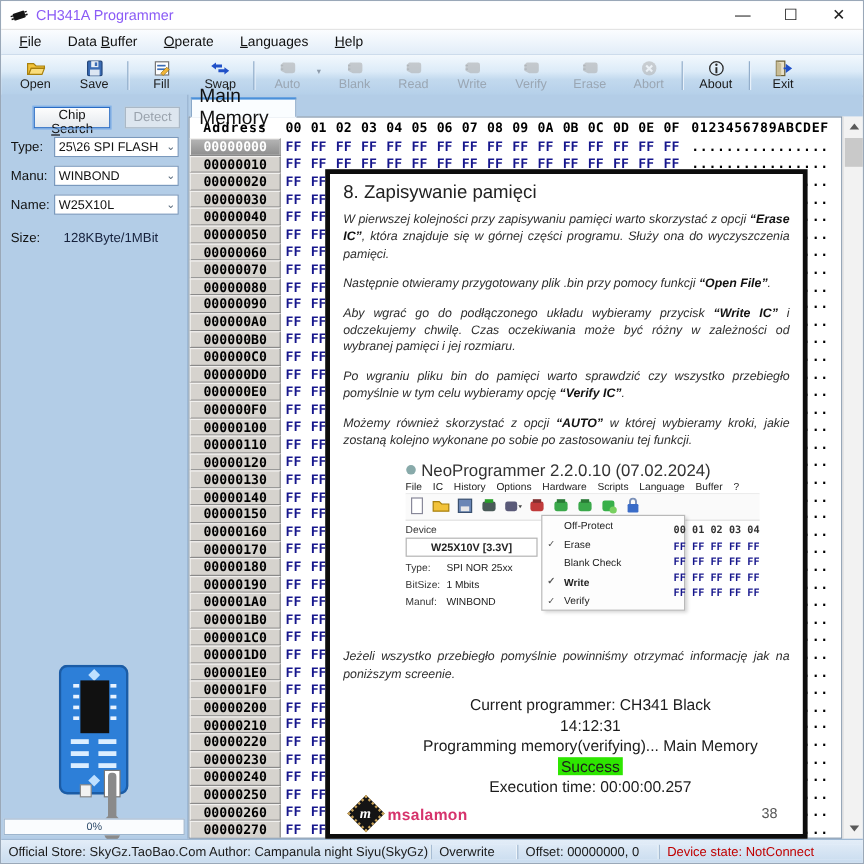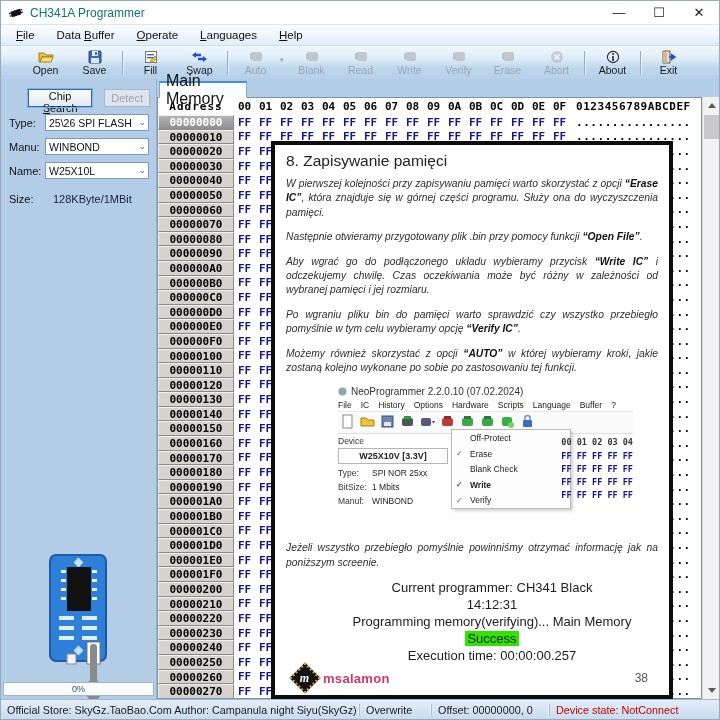--- a/index.html
+++ b/index.html
@@ -3,31 +3,31 @@
 <meta charset="utf-8">
 <style>
   * { margin:0; padding:0; box-sizing:border-box; }
   html,body { width:720px; height:720px; overflow:hidden; }
   body { font-family:"Liberation Sans", sans-serif; background:#e8e8e8; }
   .window { position:relative; width:720px; height:720px; background:#fff; border:1px solid #9aa8b8; }
 
   
   .titlebar { height:24px; background:#ffffff; display:flex; align-items:center; padding-left:7px; border-bottom:1px solid #e4e4e4; }
   .app-icon { width:16px; height:14px; margin-right:6px; display:inline-flex; }
-  .title { font-size:12px; color:#0f766e; }
+  .title { font-size:12px; color:#8b5cf6; }
   .win-controls { margin-left:auto; display:flex; height:100%; }
   .win-btn { width:40px; display:flex; align-items:center; justify-content:center; font-size:13px; color:#222; cursor:default; }
 
   
   .menubar { height:21px; background:linear-gradient(#fbfdff,#e2edf8); display:flex; align-items:center; padding-left:4px; border-bottom:1px solid #cddcec; }
   .menu-item { padding:2px 11px; font-size:11.5px; color:#111; }
   .menu-item u { text-decoration:underline; }
 
   
-  .toolbar { height:35px; background:linear-gradient(180deg,#f2f8fd 0%,#dcebf8 40%,#c2d9ee 60%,#b4cfe9 100%); display:flex; align-items:center; padding:1px 4px 2px 20px; border-bottom:1px solid #94b2d2; }
+  .toolbar { height:35px; background:linear-gradient(180deg,#f2f8fd 0%,#dcebf8 40%,#c2d9ee 60%,#b4cfe9 100%); display:flex; align-items:center; padding:1px 4px 2px 4px; border-bottom:1px solid #94b2d2; }
   .tool-btn { width:49px; height:31px; display:flex; flex-direction:column; align-items:center; justify-content:center; font-size:10.5px; color:#1a1a1a; }
   .tool-btn .ticon { height:15px; display:flex; align-items:center; }
   .tool-btn.disabled { color:#9aa6b3; }
   .tool-btn.disabled .ticon { opacity:.55; filter:grayscale(1); }
   .tool-sep { width:1px; height:24px; background:#93aecb; margin:0 3px; box-shadow:1px 0 0 #e8f1fa; }
   .auto-arrow { font-size:7px; color:#8e9bab; align-self:flex-start; margin-top:9px; width:7px; }
 
   
   .content { position:absolute; top:78px; left:0; right:0; bottom:20px; background:#b3cde7; }
 
@@ -74,21 +74,21 @@
   .thumb { position:absolute; left:1px; top:18px; width:15px; height:24px; background:#c9c9c9; }
 
   
   .overlay { position:absolute; left:270px; top:62px; width:402px; height:558px; background:#fff; border:4px solid #0d0d0d; z-index:5; padding:5px 11px 6px 11px; display:flex; flex-direction:column; overflow:hidden; }
   .doc-title { font-size:15.5px; color:#222; margin:2px 0 7px 0; }
   .doc-p { font-size:10.3px; color:#2e2e2e; text-align:justify; line-height:1.4; margin:0 0 10px 0;font-style:italic; }
   .doc-p b { color:#111; }
 
   
   .shot { position:relative; width:295px; margin:0 0 10px 52px; height:146px; font-size:8.5px; color:#222; flex:none; }
-  .shot-title { display:flex; align-items:center; gap:4px; font-size:10px; color:#333; height:13px; }
+  .shot-title { display:flex; align-items:center; gap:4px; font-size:14px; color:#333; height:13px; }
   .shot-menu { display:flex; gap:9px; height:14px; align-items:center; font-size:8.5px; color:#222; border-bottom:1px solid #e8e8e8; }
   .shot-toolbar { display:flex; gap:5px; align-items:center; height:22px; border-bottom:1px solid #e0e0e0; background:#fafafa; padding-left:2px; }
   .shot-body { position:relative; height:96px; }
   .shot-device { position:absolute; left:0; top:2px; width:110px; }
   .dev-label { font-size:8.5px; color:#333; }
   .dev-name { border:1px solid #b5b5b5; background:#fff; font-weight:bold; font-size:9px; text-align:center; padding:2px 0; margin-top:2px; }
   .dev-field { display:flex; margin-top:4px; font-size:8.5px; }
   .dev-field .fl { width:34px; color:#333; }
   .shot-dropdown { position:absolute; left:113px; top:-5px; width:120px; background:#fdfdfd; border:1px solid #b9b9b9; box-shadow:2px 2px 3px rgba(0,0,0,.18); }
   .dd-item { display:flex; align-items:center; height:15.5px; font-size:8.5px; color:#222; padding-left:4px; }

